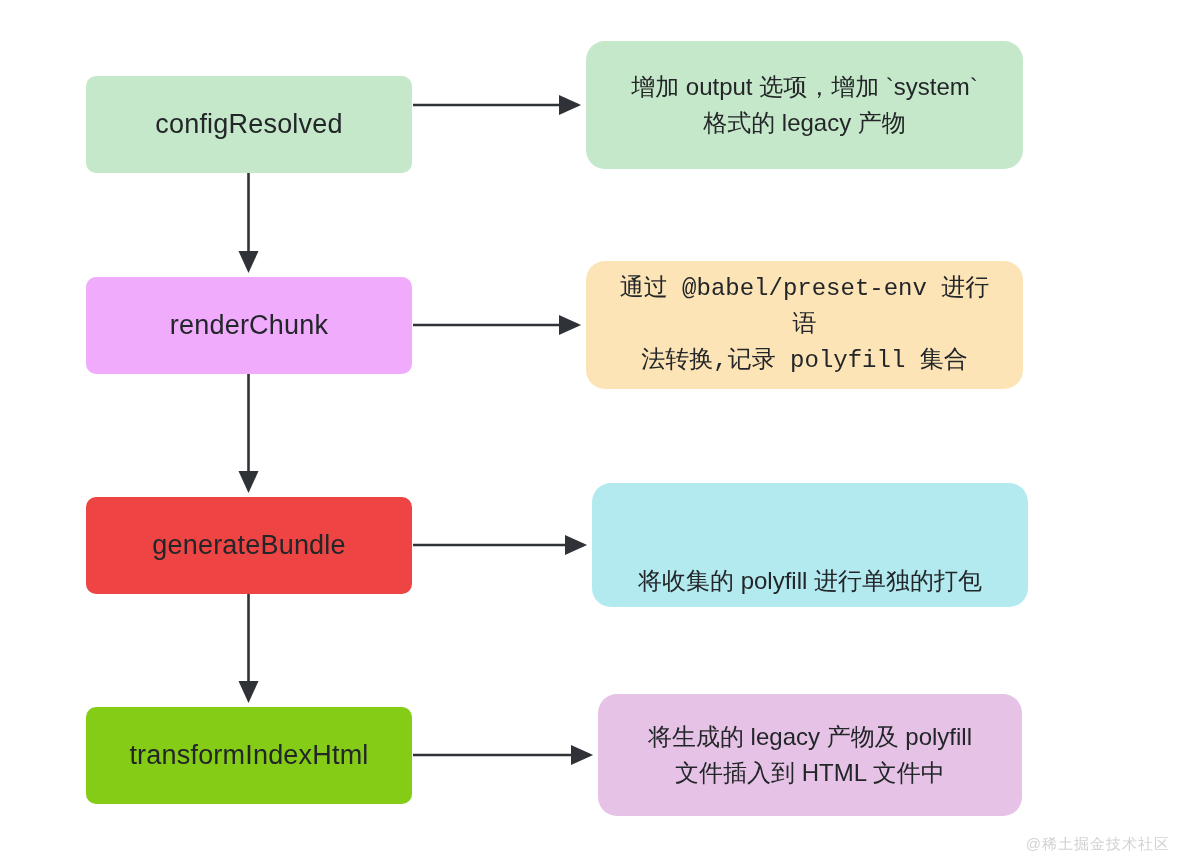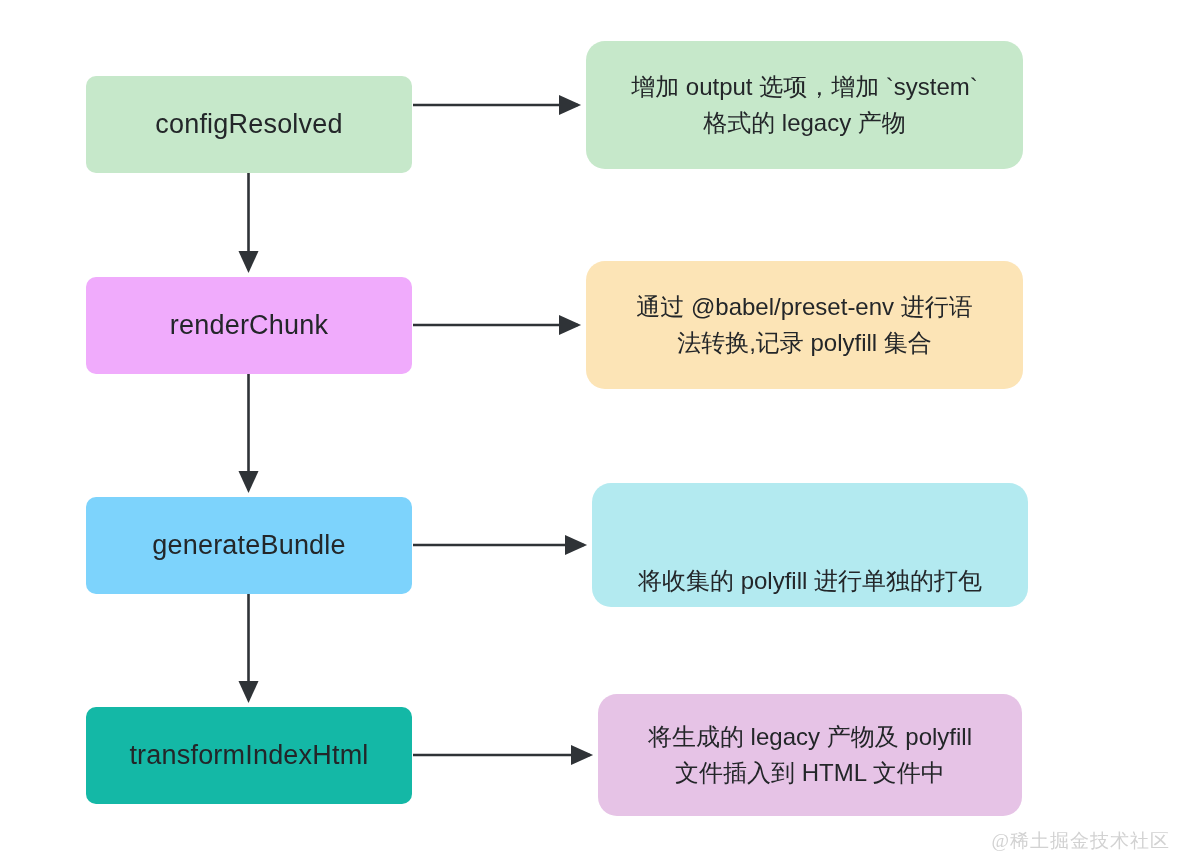--- a/index.html
+++ b/index.html
@@ -49,41 +49,41 @@
     white-space: pre-line;
   }
 
   
   .row1-left { top: 60px; margin-top: 16px; }
   .row2-left { top: 277px; }
   .row3-left { top: 497px; }
   .row4-left { top: 707px; }
 
   .row1-right { left: 586px; top: 41px;  width: 437px; height: 128px; }
-  .row2-right { left: 586px; top: 261px; width: 437px; height: 128px; }
+  .row2-right { left: 586px; top: 261px; width: 437px; height: 128px; font-family: Liberation Mono, monospace; }
   .row3-right { left: 592px; top: 483px; width: 436px; height: 124px; align-items: flex-end; }
   .row4-right { left: 598px; top: 694px; width: 424px; height: 122px; }
 
   
   #arrows {
     position: absolute;
     left: 0; top: 0;
     width: 1184px;
     height: 862px;
     pointer-events: none;
   }
 
   .watermark {
     position: absolute;
     right: 14px;
     bottom: 8px;
-    font-size: 19px;
+    font-size: 15px;
     color: #d2d2d2;
     letter-spacing: 1px;
-    font-family: Liberation Serif, serif;
+    font-family: Liberation Sans, sans-serif;
     white-space: nowrap;
   }
 </style>
 </head>
 <body>
 
 <div id="canvas">
 
   <svg id="arrows" viewBox="0 0 1184 862" xmlns="http://www.w3.org/2000/svg">
     <defs>
@@ -128,28 +128,28 @@
   </div>
 
   <div class="node node-left row2-left" style="background:#f0abfc">
     <span class="node-label">renderChunk</span>
   </div>
   <div class="node node-right row2-right" style="background:#fce4b6">
     <span class="node-label">通过 @babel/preset-env 进行语
 法转换,记录 polyfill 集合</span>
   </div>
 
-  <div class="node node-left row3-left" style="background:#7dd3fc">
+  <div class="node node-left row3-left" style="background:#ef4444">
     <span class="node-label">generateBundle</span>
   </div>
   <div class="node node-right row3-right" style="background:#b3eaf0">
     <span class="node-label">将收集的 polyfill 进行单独的打包</span>
   </div>
 
-  <div class="node node-left row4-left" style="background:#14b8a6">
+  <div class="node node-left row4-left" style="background:#84cc16">
     <span class="node-label">transformIndexHtml</span>
   </div>
   <div class="node node-right row4-right" style="background:#e6c3e6">
     <span class="node-label">将生成的 legacy 产物及 polyfill
 文件插入到 HTML 文件中</span>
   </div>
 
   <div class="watermark">@稀土掘金技术社区</div>
 
 </div>

